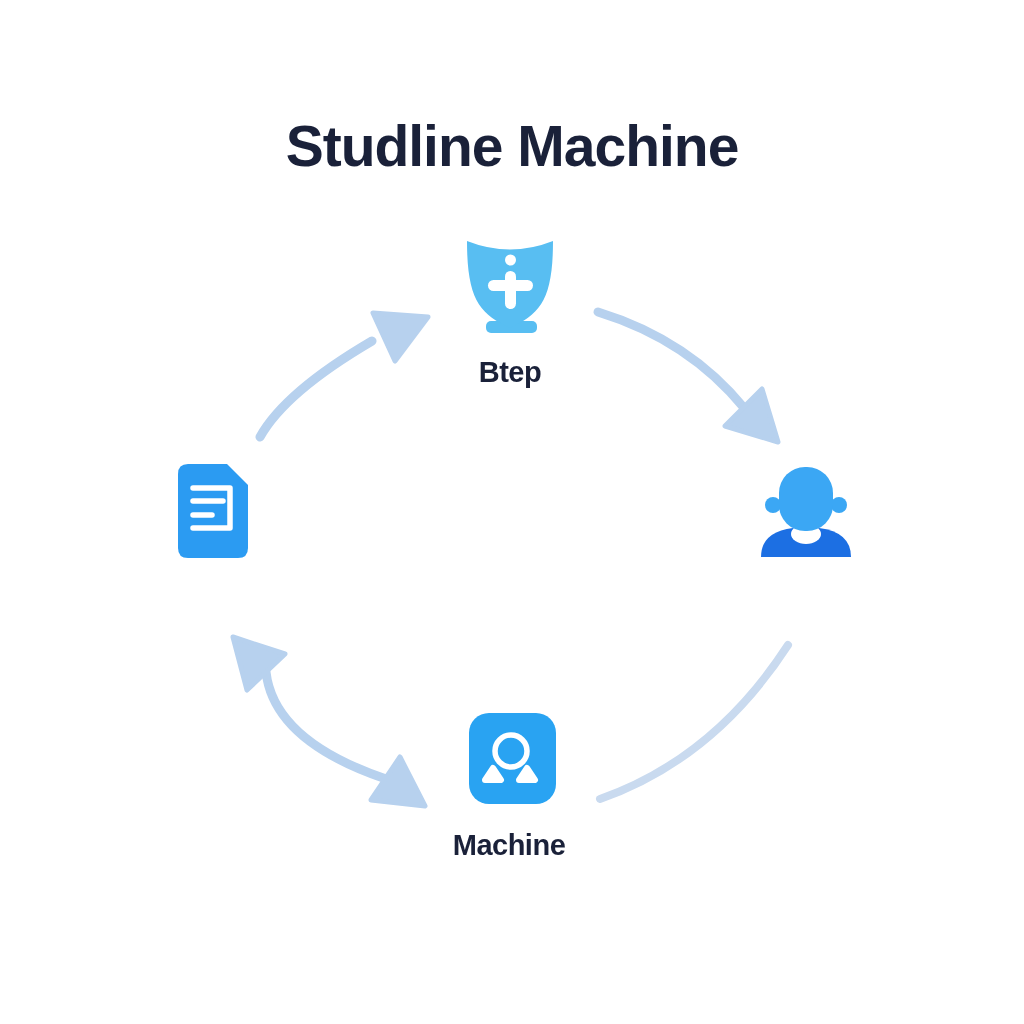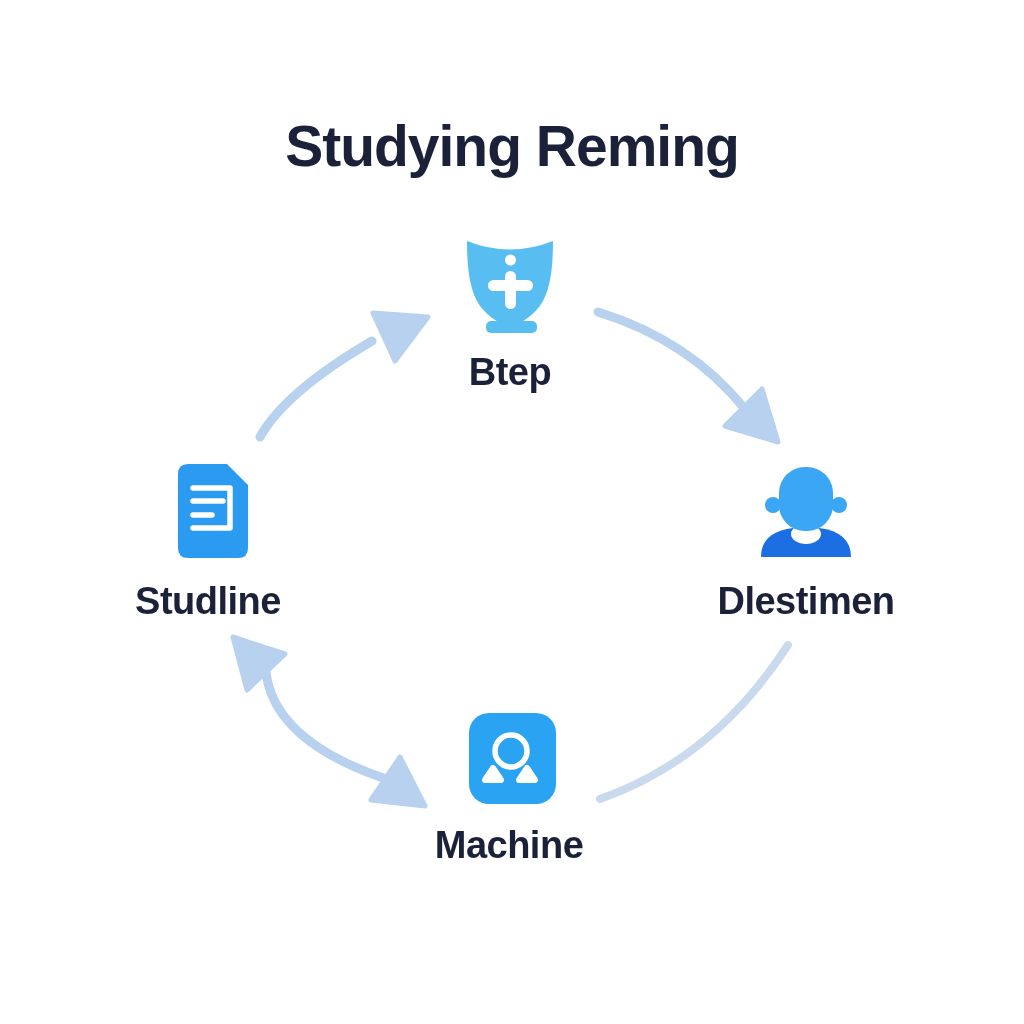--- a/index.html
+++ b/index.html
@@ -22,21 +22,21 @@
     width: 1024px;
     text-align: center;
     font-size: 57px;
     font-weight: 800;
     letter-spacing: -1px;
     color: #1a2139;
   }
   .node-label {
     position: absolute;
     transform: translate(-50%, -50%);
-    font-size: 38px;
+    font-size: 29px;
     font-weight: 800;
     letter-spacing: -0.5px;
     color: #1a2139;
     white-space: nowrap;
   }
   .label-top    { left: 510px; top: 372px; }
   .label-right  { left: 806px; top: 601px; }
   .label-bottom { left: 509px; top: 845px; }
   .label-left   { left: 208px; top: 601px; }
   .diagram-svg {
@@ -45,21 +45,21 @@
     top: 0;
     width: 1024px;
     height: 1024px;
   }
 </style>
 </head>
 <body>
 
 <div class="canvas">
 
-  <div class="title">Studying Reming</div>
+  <div class="title">Studline Machine</div>
 
   <svg class="diagram-svg" viewBox="0 0 1024 1024">
 
     <g>
       <path d="M 260 437 Q 285 392 372 341" fill="none" stroke="#b7d1ee" stroke-width="9" stroke-linecap="round"></path>
       <path d="M 428 317 L 395 361 L 373 313 Z" fill="#b7d1ee" stroke="#b7d1ee" stroke-width="5" stroke-linejoin="round"></path>
     </g>
 
     <g>
       <path d="M 598 312 Q 689 340 745 409" fill="none" stroke="#b7d1ee" stroke-width="9" stroke-linecap="round"></path>
@@ -101,17 +101,15 @@
 
     <g>
       <path d="M 188 464 L 227 464 L 248 485 L 248 548 Q 248 558 238 558 L 188 558 Q 178 558 178 548 L 178 474 Q 178 464 188 464 Z" fill="#2b9bf2"></path>
       <path d="M 193 488 L 230 488 L 230 528 L 193 528" fill="none" stroke="#ffffff" stroke-width="5.5" stroke-linecap="round" stroke-linejoin="round"></path>
       <path d="M 193 501 L 223 501" fill="none" stroke="#ffffff" stroke-width="5.5" stroke-linecap="round"></path>
       <path d="M 193 515 L 212 515" fill="none" stroke="#ffffff" stroke-width="5.5" stroke-linecap="round"></path>
     </g>
   </svg>
 
   <div class="node-label label-top">Btep</div>
-  <div class="node-label label-right">Dlestimen</div>
   <div class="node-label label-bottom">Machine</div>
-  <div class="node-label label-left">Studline</div>
 
 </div>
 
 </body></html>

